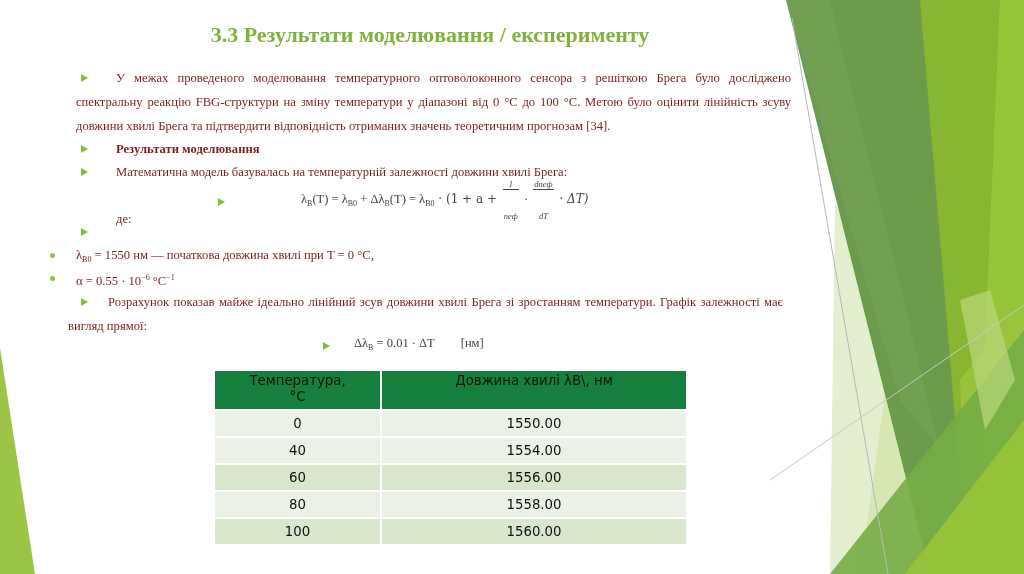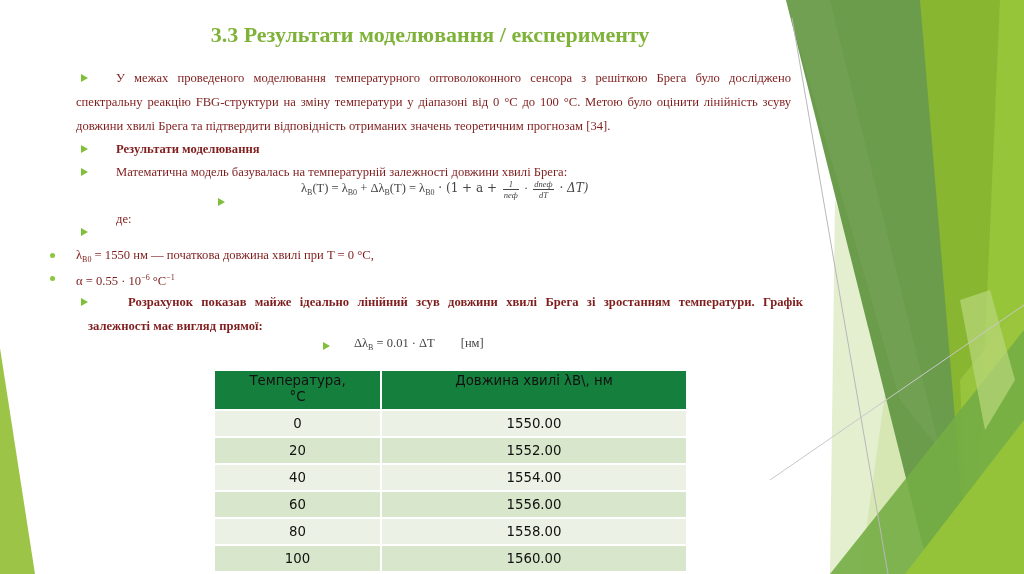--- a/index.html
+++ b/index.html
@@ -6,21 +6,21 @@
   body { width:1024px; height:574px; position:relative; overflow:hidden; background:#ffffff; font-family:"Liberation Serif", serif; color:#222; }
   .deco { position:absolute; left:0; top:0; width:1024px; height:574px; pointer-events:none; }
   .title { position:absolute; left:0; width:860px; top:22px; text-align:center; font-family:"Liberation Serif", serif; font-weight:bold; font-size:22px; color:#7fb239; }
   .para { position:absolute; font-size:12.6px; line-height:24px; color:#7f1d1d; }
   .bullet-tri { position:absolute; width:0; height:0; border-top:4.5px solid transparent; border-bottom:4.5px solid transparent; border-left:7px solid #7fbf3a; }
   .bullet-dot { position:absolute; width:5px; height:5px; border-radius:50%; background:#8cc63f; }
   .justify { text-align:justify; text-align-last:left; }
   .formula { position:absolute; font-size:12.5px; color:#444; white-space:nowrap; }
   .frac { display:inline-block; vertical-align:middle; text-align:center; font-style:italic; font-size:8.5px; line-height:10px; margin:0 2px; }
   .frac .num { display:block; border-bottom:1px solid #444; padding:0 1px; }
-  .frac .den { display:block; padding:0 1px; }
+  .frac .den { display:block; padding:0 1px;margin-top:21px; }
   sub { font-size:8px; vertical-align:-3px; }
   sup { font-size:8px; vertical-align:5px; }
   table.data { position:absolute; left:213px; top:369px; width:475px; border-collapse:collapse; font-family:"DejaVu Sans", sans-serif; font-size:13.3px; color:#111; }
   table.data td, table.data th { border:2px solid #ffffff; text-align:center; padding:0; font-weight:normal; }
   table.data th { background:#15803d; height:36px; vertical-align:top; line-height:16px; padding-top:2px; }
   table.data tr.odd td { background:#ebf1e4; height:25px; }
   table.data tr.even td { background:#d8e6cb; height:25px; }
   .col1 { width:165px; }
 </style>
 </head>
@@ -68,40 +68,36 @@
 <span class="bullet-tri" style="left:81px;top:228px;"></span>
 <div class="para" style="left:116px;top:207px;">де:</div>
 
 <span class="bullet-dot" style="left:50px;top:253px;"></span>
 <div class="para" style="left:76px;top:243px;"><span>λ</span><sub>B0</sub> <span>= 1550 нм — початкова довжина хвилі при T = 0 °C,</span></div>
 
 <span class="bullet-dot" style="left:50px;top:276px;"></span>
 <div class="para" style="left:76px;top:266px;"><span>α = 0.55 · 10</span><sup>−6</sup><span> °C</span><sup>−1</sup></div>
 
 <span class="bullet-tri" style="left:81px;top:298px;"></span>
-<div class="para justify" style="left:88px;top:290px;width:715px;text-indent:40px;font-weight:bold;">Розрахунок показав майже ідеально лінійний зсув довжини хвилі Брега зі зростанням температури. Графік залежності має вигляд прямої:</div>
+<div class="para justify" style="left:68px;top:290px;width:715px;text-indent:40px;">Розрахунок показав майже ідеально лінійний зсув довжини хвилі Брега зі зростанням температури. Графік залежності має вигляд прямої:</div>
 
 <span class="bullet-tri" style="left:323px;top:342px;"></span>
 <div class="formula" style="left:354px;top:336px;font-family:'Liberation Serif',serif;"><span>Δλ</span><sub>B</sub><span> = 0.01 · ΔT</span><span style="display:inline-block;width:26px;"></span><span>[нм]</span></div>
 
 <table class="data">
   <thead>
     <tr>
       <th class="col1"><span style="display:inline-block;width:110px;">Температура, °C</span></th>
       <th>Довжина хвилі λB\, нм</th>
     </tr>
   </thead>
   <tbody>
     <tr class="odd">
       <td>0</td>
       <td>1550.00</td>
-    </tr>
-    <tr class="even">
-      <td>20</td>
-      <td>1552.00</td>
     </tr>
     <tr class="odd">
       <td>40</td>
       <td>1554.00</td>
     </tr>
     <tr class="even">
       <td>60</td>
       <td>1556.00</td>
     </tr>
     <tr class="odd">

